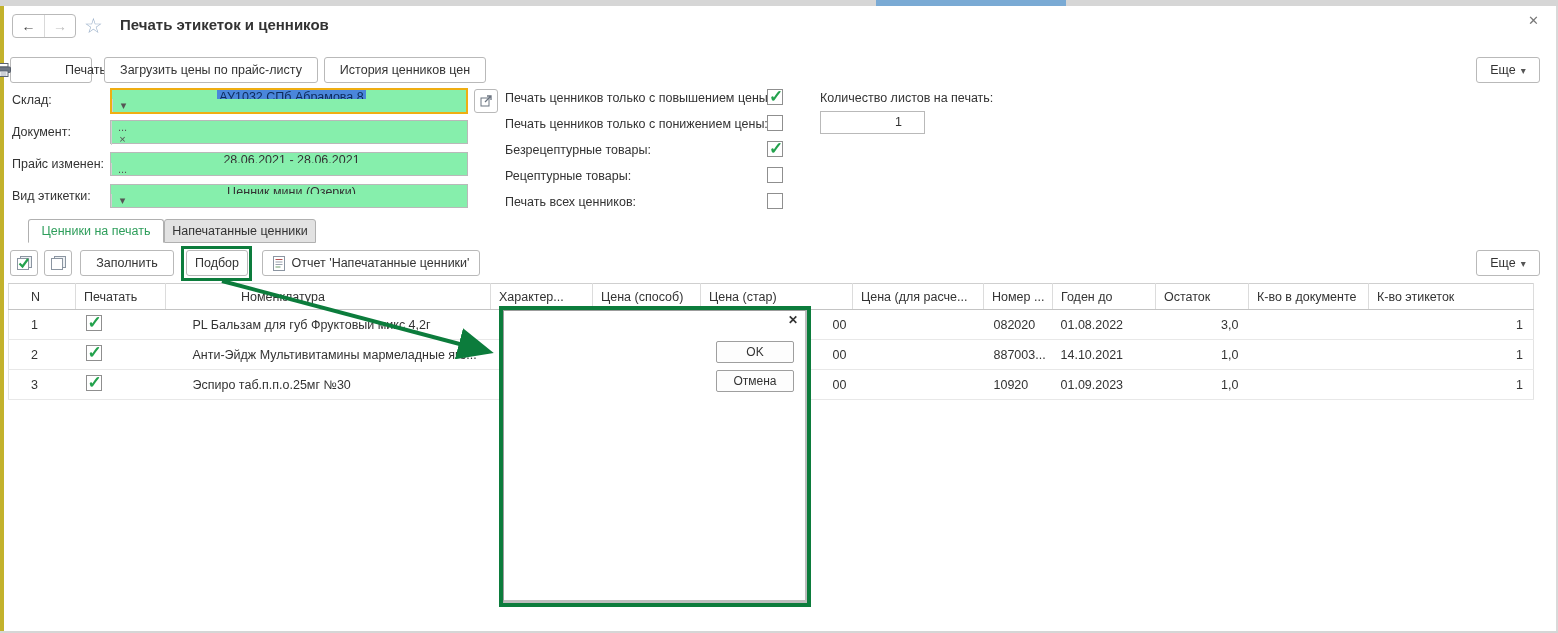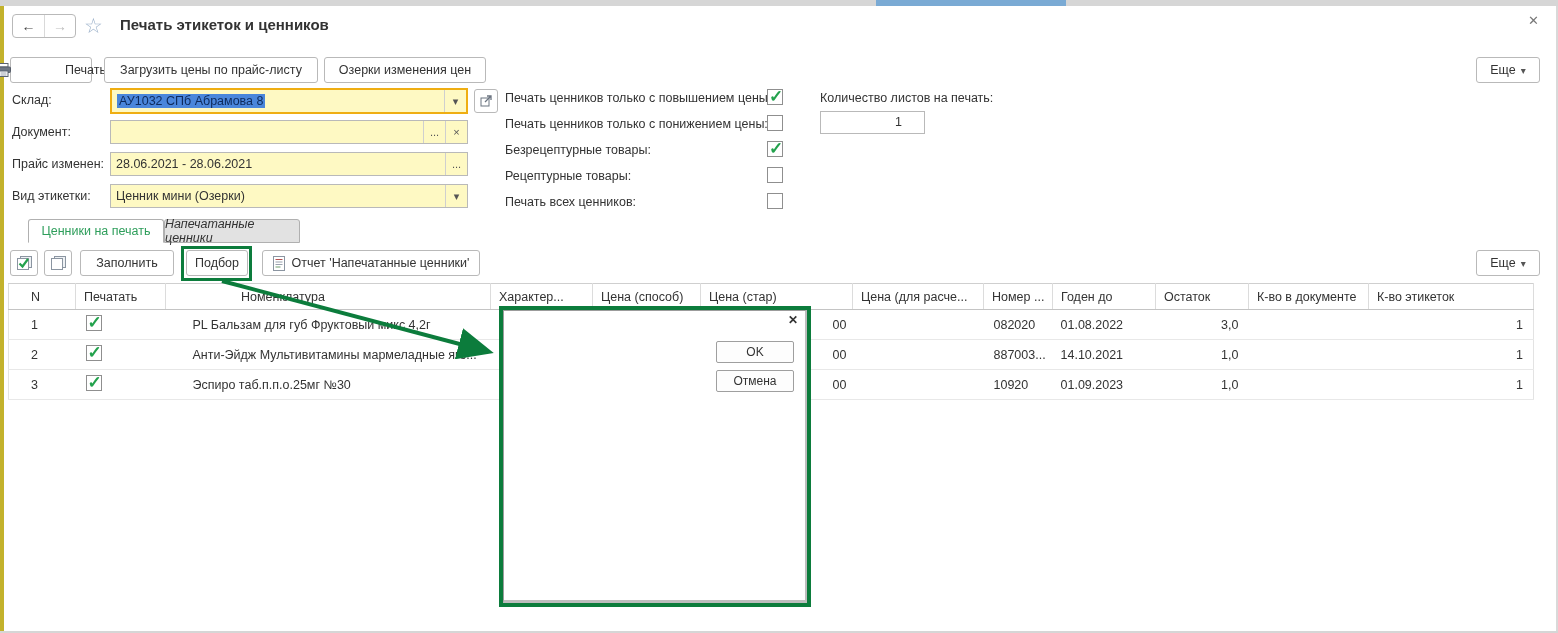--- a/index.html
+++ b/index.html
@@ -23,39 +23,39 @@
   .page-title { position:absolute; left:120px; top:16px; font-size:15px; font-weight:600; color:#333; }
   .win-close { position:absolute; left:1528px; top:13px; font-size:13px; color:#777; cursor:pointer; }
 
   
   .btn { position:absolute; height:26px; border:1px solid #b9b9b9; border-radius:3px; background:#fff; font-size:12.5px; color:#333; display:flex; align-items:center; justify-content:center; cursor:pointer; white-space:nowrap; padding:0 10px; }
   .btn .dd-glyph { font-size:10px; color:#555; margin-left:5px; }
   .icon-btn { padding:0; width:28px; }
 
   
   .form-label { position:absolute; left:12px; font-size:12.5px; color:#333; }
-  .field { position:absolute; left:110px; width:358px; height:24px; border:1px solid #b9b9b9; background:#fef9c3; display:flex; align-items:center; font-size:12.5px; }
+  .field { position:absolute; left:110px; width:358px; height:24px; border:1px solid #b9b9b9; background:#86efac; display:flex; align-items:center; font-size:12.5px;flex-direction:column; }
   .field .val { flex:1; padding-left:5px; overflow:hidden; white-space:nowrap; }
   .field .fbtn { width:22px; align-self:stretch; border-left:1px solid #cfcfcf; display:flex; align-items:center; justify-content:center; color:#555; font-size:11px; cursor:pointer; }
   .field.focus { height:26px; border:2px solid #efae12; }
   .sel-text { background:#4a86db; color:#0d2a5c; padding:1px 2px; }
   .open-btn { position:absolute; left:474px; top:89px; width:24px; height:24px; border:1px solid #b9b9b9; border-radius:3px; background:#fff; display:flex; align-items:center; justify-content:center; cursor:pointer; }
 
   
   .opt-row { position:absolute; left:505px; height:18px; font-size:12.5px; }
   .cb { display:inline-block; width:16px; height:16px; border:1px solid #8f8f8f; background:#fff; position:relative; cursor:pointer; }
   .cb .mark { position:absolute; left:1px; top:-4px; color:#23a24d; font-size:17px; font-weight:bold; font-style:normal; }
   .opt-row .cb { position:absolute; left:262px; top:-2px; }
   .sheets-label { position:absolute; left:820px; top:91px; font-size:12.5px; }
   .sheets-input { position:absolute; left:820px; top:111px; width:105px; height:23px; border:1px solid #b9b9b9; font-size:12.5px; text-align:right; padding-right:22px; line-height:21px; }
 
   
   .tab { position:absolute; top:219px; height:24px; border:1px solid #b0b0b0; border-radius:3px 3px 0 0; font-size:12.5px; display:flex; align-items:center; justify-content:center; cursor:pointer;margin-left:20px; }
   .tab.active { left:8px; width:136px; background:#fff; color:#2e9e5b; border-bottom:1px solid #fff; z-index:2; }
-  .tab.inactive { left:144px; width:136px; background:#e2e2e2; color:#333;font-style:italic; }
+  .tab.inactive { left:144px; width:152px; background:#e2e2e2; color:#333; }
 
   
   .grid { position:absolute; left:8px; top:283px; width:1525px; border-collapse:collapse; table-layout:fixed; font-size:12.5px; }
   .grid th { height:26px; font-weight:normal; text-align:left; color:#333; border-bottom:1px solid #c4c4c4; border-top:1px solid #cfcfcf; border-right:1px solid #dcdcdc; padding-left:8px; white-space:nowrap; overflow:hidden; cursor:pointer; }
   .grid th:first-child { border-left:1px solid #dcdcdc; padding-left:22px; }
   .grid th.h-name { padding-left:75px; }
   .grid td { height:30px; border-bottom:1px solid #e8e8e8; white-space:nowrap; overflow:hidden; padding-left:8px; }
   .grid td:first-child { border-left:1px solid #e3e3e3; padding-left:22px; }
   .grid td:last-child { border-right:1px solid #e3e3e3; }
   td.c-name { padding-left:27px; }
@@ -108,21 +108,21 @@
         <line x1="4.5" y1="10" x2="10.5" y2="10" stroke="#9aa2ae"></line>
         <line x1="4.5" y1="12" x2="10.5" y2="12" stroke="#9aa2ae"></line>
       </svg>
     </span>
     <span>Печать</span>
   </div>
   <div class="btn" style="left:104px; top:57px; width:214px;">
     <span>Загрузить цены по прайс-листу</span>
   </div>
   <div class="btn" style="left:324px; top:57px; width:162px;">
-    <span>Озерки изменения цен</span>
+    <span>История ценников цен</span>
   </div>
   <div class="btn" style="left:1476px; top:57px; width:64px;">
     <span>Еще</span>
     <span class="dd-glyph">▾</span>
   </div>
 
   <div class="form-label" style="top:93px;">Склад:</div>
   <div class="field focus" style="top:88px;">
     <span class="val"><span class="sel-text">АУ1032 СПб Абрамова 8</span></span>
     <span class="fbtn">

